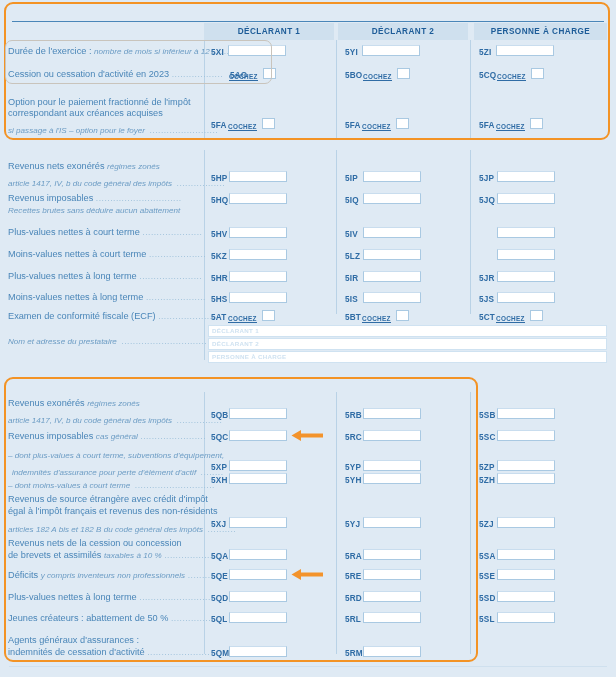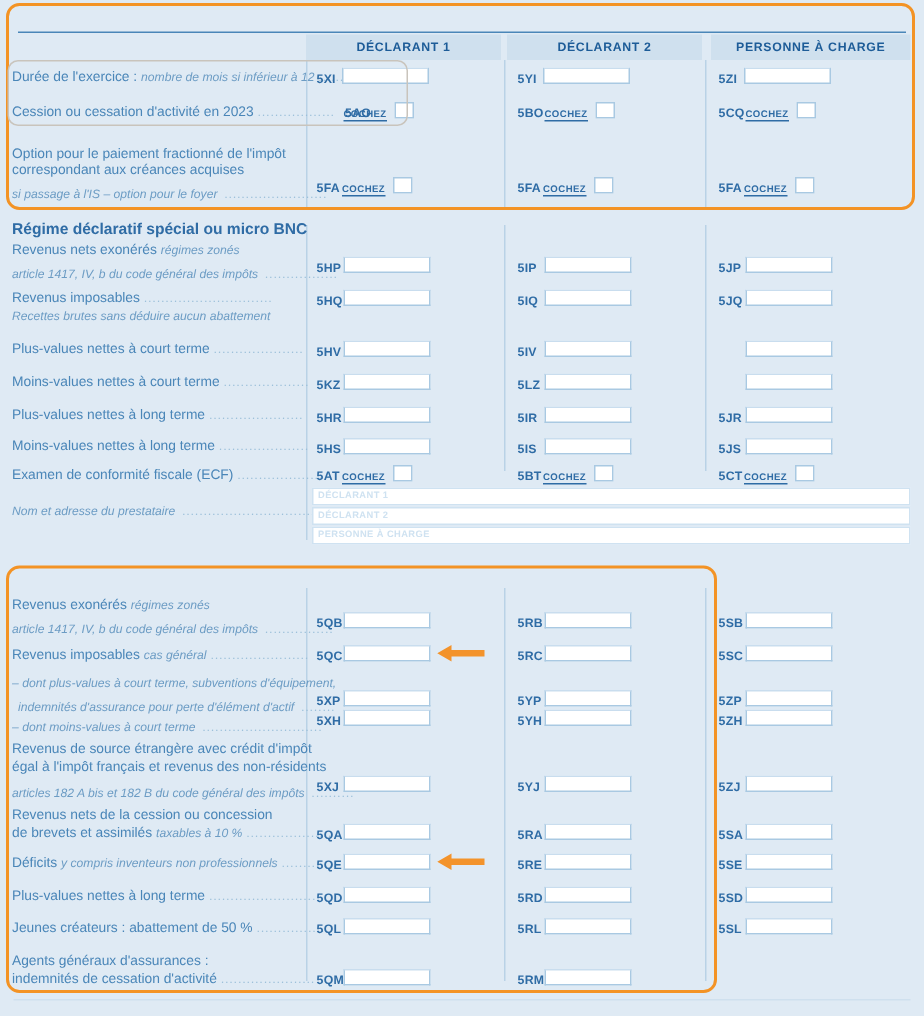--- a/index.html
+++ b/index.html
@@ -163,21 +163,20 @@
 
     <div class="code" style="position:absolute;left:345px;top:121px;">5FA</div>
     <div class="cochez" style="position:absolute;left:362px;top:123px;">COCHEZ</div>
     <div class="cbox" style="left:396px;top:118px;"></div>
 
     <div class="code" style="position:absolute;left:479px;top:121px;">5FA</div>
     <div class="cochez" style="position:absolute;left:496px;top:123px;">COCHEZ</div>
     <div class="cbox" style="left:530px;top:118px;"></div>
   </div>
 
-  <div class="secttitle" style="position:absolute;left:8px;top:148px;">Régime déclaratif spécial ou micro BNC</div>
 
   <div>
     <div class="lbl" style="position:absolute;left:8px;top:161px;">
       <span>Revenus nets exonérés</span>
       <span class="it">régimes zonés</span>
     </div>
     <div style="position:absolute;left:8px;top:172px;">
       <span class="itline">article 1417, IV, b du code général des impôts</span>
       <span class="dots">.................</span>
     </div>

